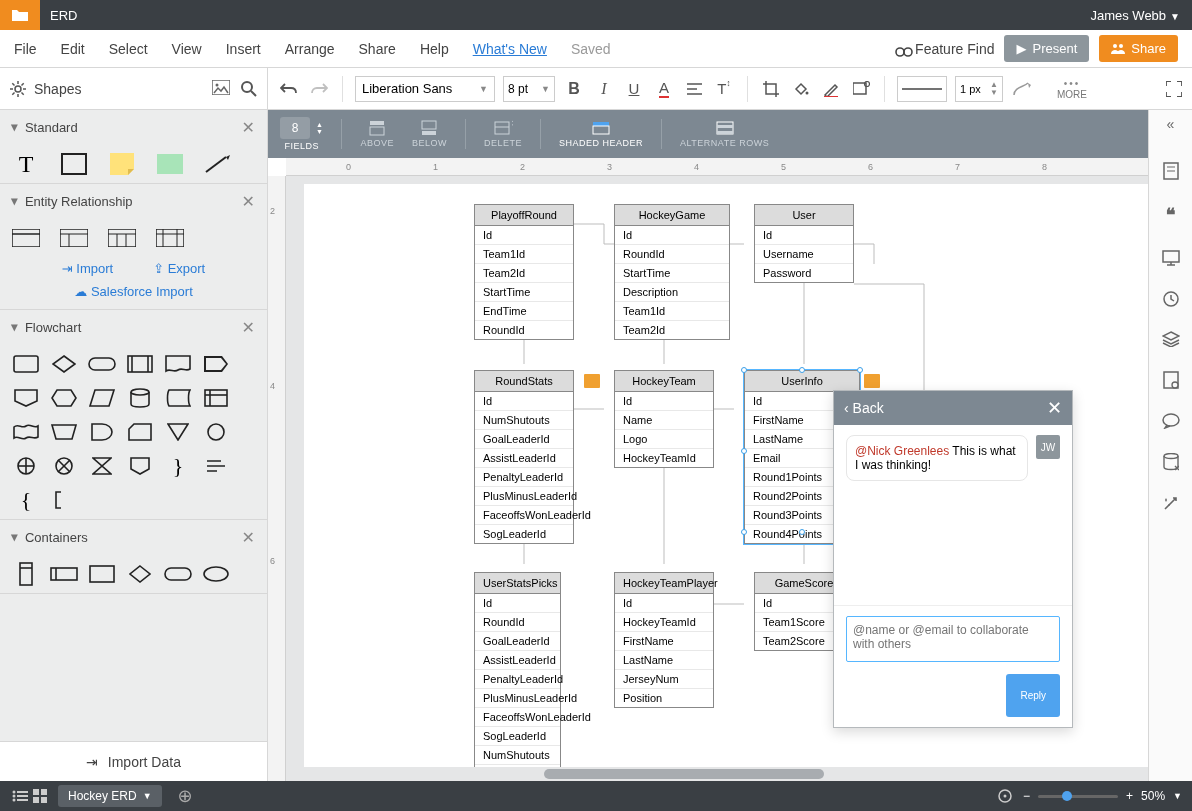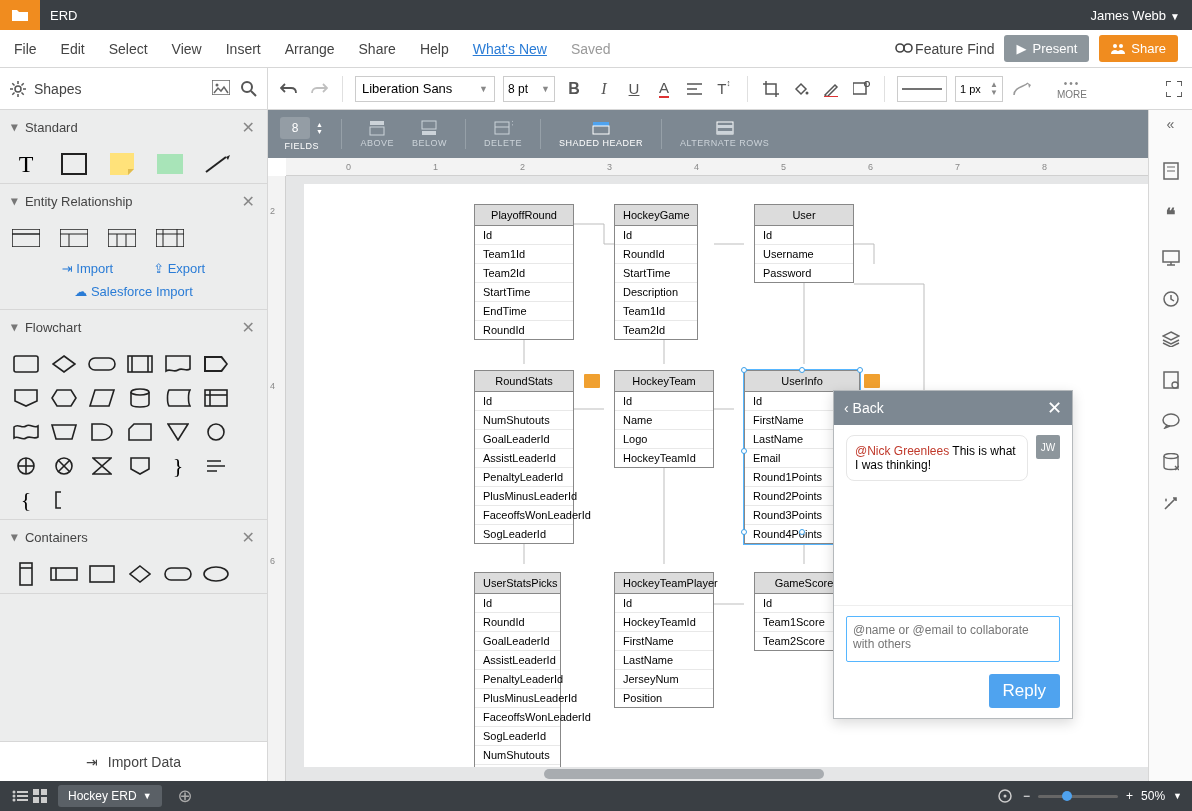--- a/index.html
+++ b/index.html
@@ -11,21 +11,21 @@
 .titlebar .docname { margin-left: 10px; }
 .titlebar .user { margin-left: auto; margin-right: 12px; }
 .titlebar .user span.caret { font-size: 10px; margin-left: 4px; }
 
 
 .menubar { height: 38px; background: #fff; border-bottom: 1px solid #d7d7d7; display: flex; align-items: center; padding: 0 14px; font-size: 14px; color: #444; }
 .menubar .mi { margin-right: 24px; cursor: pointer; }
 .menubar .mi.blue { color: #2a7cd6; text-decoration: underline; }
 .menubar .mi.grey { color: #9a9a9a; }
 .menubar .right { margin-left: auto; display: flex; align-items: center; gap: 10px; }
-.menubar .ff { color: #444; display: flex; align-items: flex-start; gap: 2px; }
+.menubar .ff { color: #444; display: flex; align-items: flex-end; gap: 2px; }
 .btn { padding: 6px 12px; border-radius: 3px; font-size: 13px; cursor: pointer; display: inline-flex; align-items: center; gap: 6px; }
 .btn-present { background: #8d969c; color: #fff; }
 .btn-share { background: #f08c1f; color: #fff; }
 
 
 .toolbar { height: 42px; background: #fff; border-bottom: 1px solid #d7d7d7; display: flex; align-items: center; }
 .shapes-head { width: 268px; height: 42px; border-right: 1px solid #d7d7d7; display: flex; align-items: center; padding: 0 10px; font-size: 14px; color: #444; }
 .shapes-head .gear { margin-right: 8px; }
 .shapes-head .rt { margin-left: auto; display: flex; gap: 10px; color: #666; }
 .tool-right { flex: 1; display: flex; align-items: center; padding: 0 10px; gap: 8px; }
@@ -87,21 +87,21 @@
 .cpanel .crow { display: flex; align-items: center; padding: 8px 12px; border-bottom: 1px solid #eee; }
 .cpanel .crow .pin { color: #aaa; font-size: 16px; }
 .cpanel .crow .resolve { margin-left: auto; color: #2a7cd6; font-size: 13px; }
 .cpanel .cbody { padding: 10px 12px; min-height: 180px; }
 .cpanel .comment { display: flex; gap: 8px; }
 .cpanel .comment .bubble { background: #fff; border: 1px solid #e6e6e6; border-radius: 8px; padding: 8px; font-size: 12px; flex: 1; }
 .cpanel .comment .bubble .mention { color: #c0392b; }
 .cpanel .avatar { width: 24px; height: 24px; background: #8d969c; color: #fff; font-size: 10px; display: flex; align-items: center; justify-content: center; border-radius: 2px; }
 .cpanel .cfooter { padding: 10px 12px; border-top: 1px solid #eee; }
 .cpanel textarea { width: 100%; height: 46px; border: 1px solid #56b6ff; border-radius: 2px; padding: 6px; font-size: 12px; resize: none; font-family: inherit; }
-.cpanel .reply { float: right; margin-top: 8px; background: #4fa3ef; color: #fff; border: none; padding: 7px 14px; border-radius: 3px; font-size: 17px; cursor: pointer; }
+.cpanel .reply { float: right; margin-top: 8px; background: #4fa3ef; color: #fff; border: none; padding: 16px 14px; border-radius: 3px; font-size: 10px; cursor: pointer; }
 
 
 .bottombar { height: 30px; background: #3a3f44; display: flex; align-items: center; color: #fff; font-size: 12px; padding: 0 10px; position: relative; }
 .bottombar .tab { background: #5a6066; padding: 4px 10px; border-radius: 3px; margin: 0 8px; display: flex; align-items: center; gap: 6px; }
 .bottombar .plus { color: #aaa; font-size: 18px; margin-left: 8px; }
 .bottombar .zoom { margin-left: auto; display: flex; align-items: center; gap: 8px; font-size: 12px; }
 .bottombar .slider { width: 80px; height: 3px; background: #666; position: relative; border-radius: 2px; }
 .bottombar .slider .thumb { position: absolute; left: 30%; top: -4px; width: 10px; height: 10px; background: #4fa3ef; border-radius: 50%; }
 .bb-ico { width: 20px; height: 20px; display: flex; align-items: center; justify-content: center; color: #ccc; }
 
@@ -665,21 +665,21 @@
           <div class="comment-marker" style="left:560px;top:190px"></div>
         <div class="entity" style="left: 170px; top: 20px; width: 100px;">
               <div class="ehd">PlayoffRound</div>
               <div class="row">Id</div>
               <div class="row">Team1Id</div>
               <div class="row">Team2Id</div>
               <div class="row">StartTime</div>
               <div class="row">EndTime</div>
               <div class="row">RoundId</div>
             </div>
-            <div class="entity" style="left: 310px; top: 20px; width: 84px;">
+            <div class="entity" style="left: 310px; top: 20px; width: 116px;">
               <div class="ehd">HockeyGame</div>
               <div class="row">Id</div>
               <div class="row">RoundId</div>
               <div class="row">StartTime</div>
               <div class="row">Description</div>
               <div class="row">Team1Id</div>
               <div class="row">Team2Id</div>
             </div>
             <div class="entity" style="left: 450px; top: 20px; width: 100px;">
               <div class="ehd">User</div>

